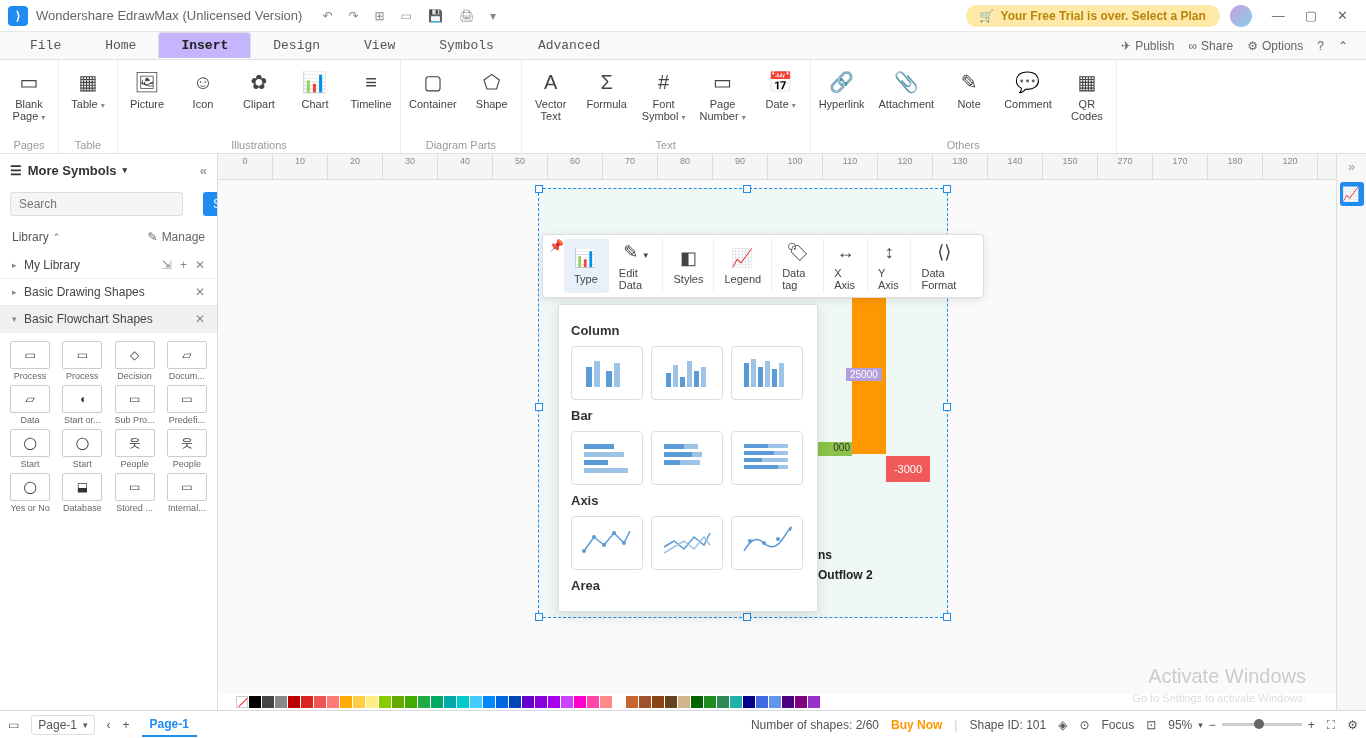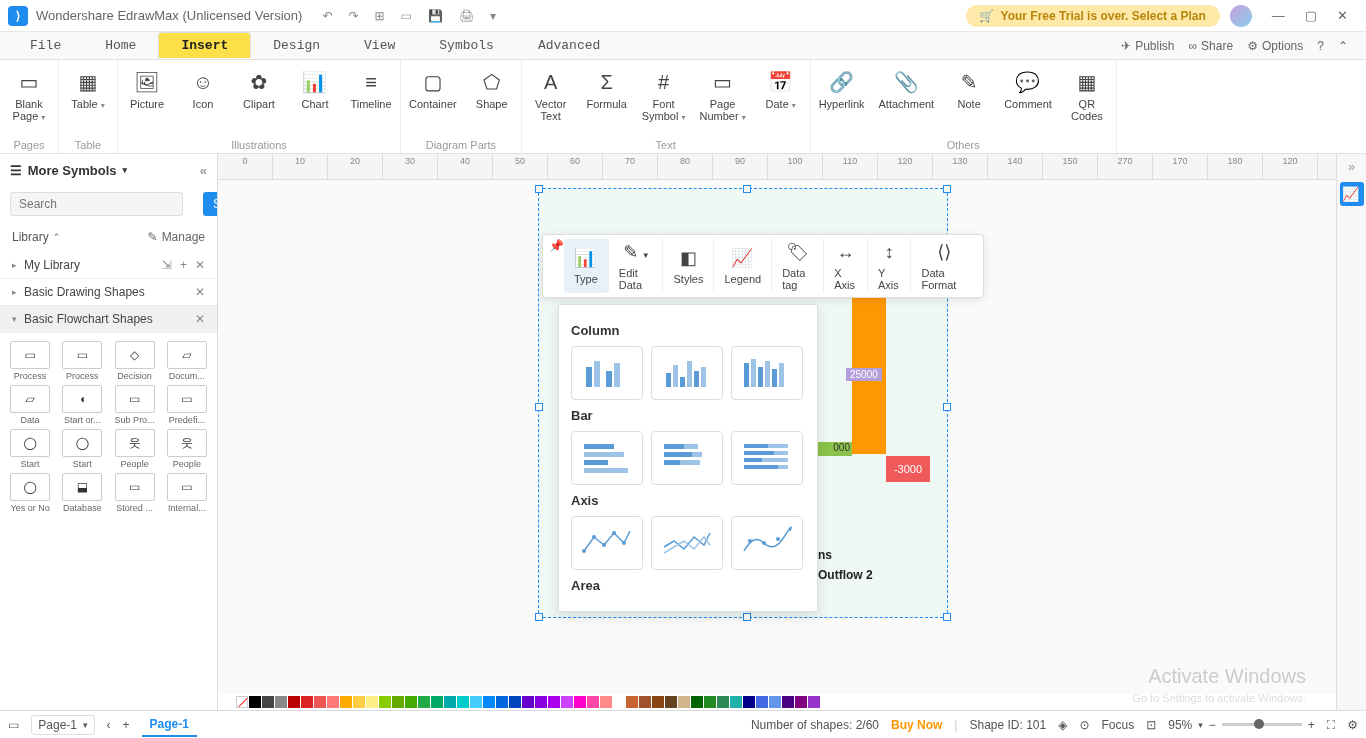--- a/index.html
+++ b/index.html
@@ -12,21 +12,21 @@
 .titlebar .qat { margin-left: 20px; display: flex; gap: 16px; color: #888; }
 .titlebar .qat span { cursor: pointer; }
 .titlebar .spacer { flex: 1; }
 .titlebar .trial { background: #ffe9a8; border-radius: 14px; padding: 4px 14px; color: #b8860b; font-size: 12px; font-weight: 600; display: flex; align-items: center; gap: 6px; }
 .titlebar .avatar { width: 22px; height: 22px; border-radius: 50%; background: linear-gradient(135deg,#c9a0dc,#87ceeb); margin: 0 10px; }
 .titlebar .winbtn { padding: 0 10px; color: #666; cursor: pointer; font-size: 13px; }
 
 
 .menubar { height: 28px; display: flex; align-items: stretch; padding: 0 8px; border-bottom: 1px solid #e0e0e0; background: #f9f9f9; }
 .menubar .mitem { padding: 0 22px; display: flex; align-items: center; cursor: pointer; color: #555; font-size: 13px; font-family: Liberation Mono, monospace; }
-.menubar .mitem.active { background: #fde047; border: 1px solid #ddd; border-bottom: 1px solid #fff; border-radius: 4px 4px 0 0; font-weight: 600; color: #222; }
+.menubar .mitem.active { background: #c4b5fd; border: 1px solid #ddd; border-bottom: 1px solid #fff; border-radius: 4px 4px 0 0; font-weight: 600; color: #222; }
 .menubar .spacer { flex: 1; }
 .menubar .right { display: flex; align-items: center; gap: 14px; color: #666; font-size: 12px; padding-right: 10px; }
 .menubar .right span { cursor: pointer; display: flex; align-items: center; gap: 4px; }
 
 
 .ribbon { height: 94px; background: #fff; border-bottom: 1px solid #e0e0e0; display: flex; }
 .rgroup { display: flex; flex-direction: column; align-items: center; border-right: 1px solid #eee; padding: 6px 8px 2px 8px; }
 .rgroup .tools { display: flex; gap: 14px; flex: 1; }
 .rgroup .glabel { font-size: 11px; color: #999; margin-top: 2px; }
 .rtool { display: flex; flex-direction: column; align-items: center; gap: 4px; cursor: pointer; min-width: 42px; padding-top: 4px; }

